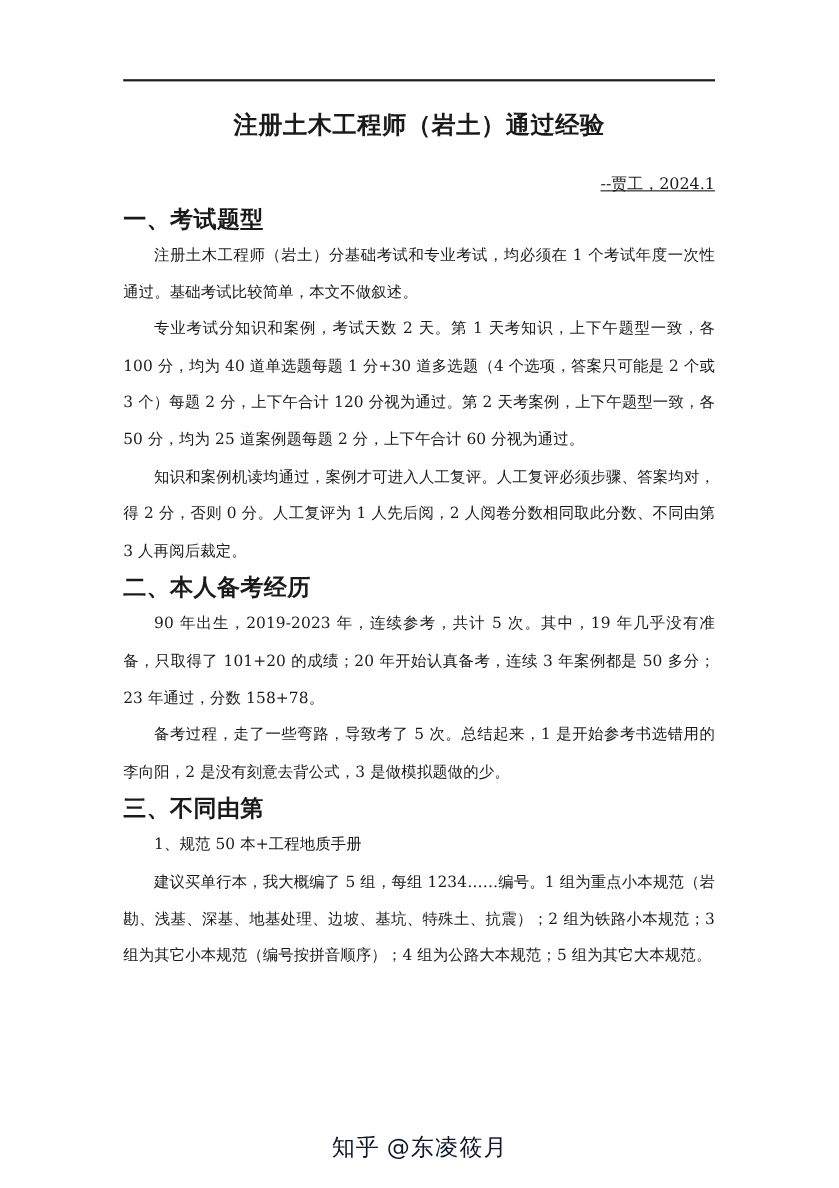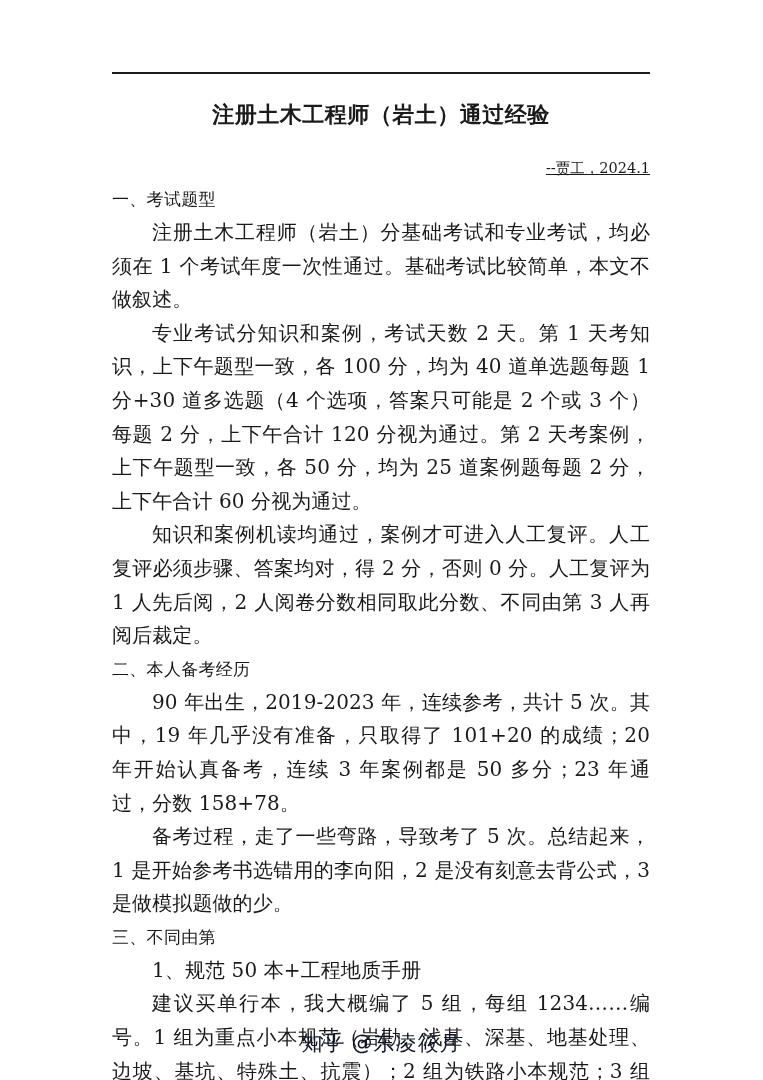--- a/index.html
+++ b/index.html
@@ -52,28 +52,28 @@
     padding-right: 2px;
     text-decoration: underline;
   }
   .body-block {
     position: absolute;
     left: 112px;
     top: 183px;
     width: 538px;
   }
   h2.section {
-    font-size: 17px;
-    font-weight: normal;
+    font-size: 21px;
+    font-weight: bold;
     margin: 0 0 1px 0;
     line-height: 32px;
     letter-spacing: 0.3px;
   }
   p.para {
-    font-size: 20px;
+    font-size: 14px;
     line-height: 33.6px;
     margin: 0;
     text-align: justify;
     text-justify: inter-ideograph;
     text-indent: 2em;
     letter-spacing: 0.1px;
   }
   .watermark {
     position: absolute;
     left: 0;

